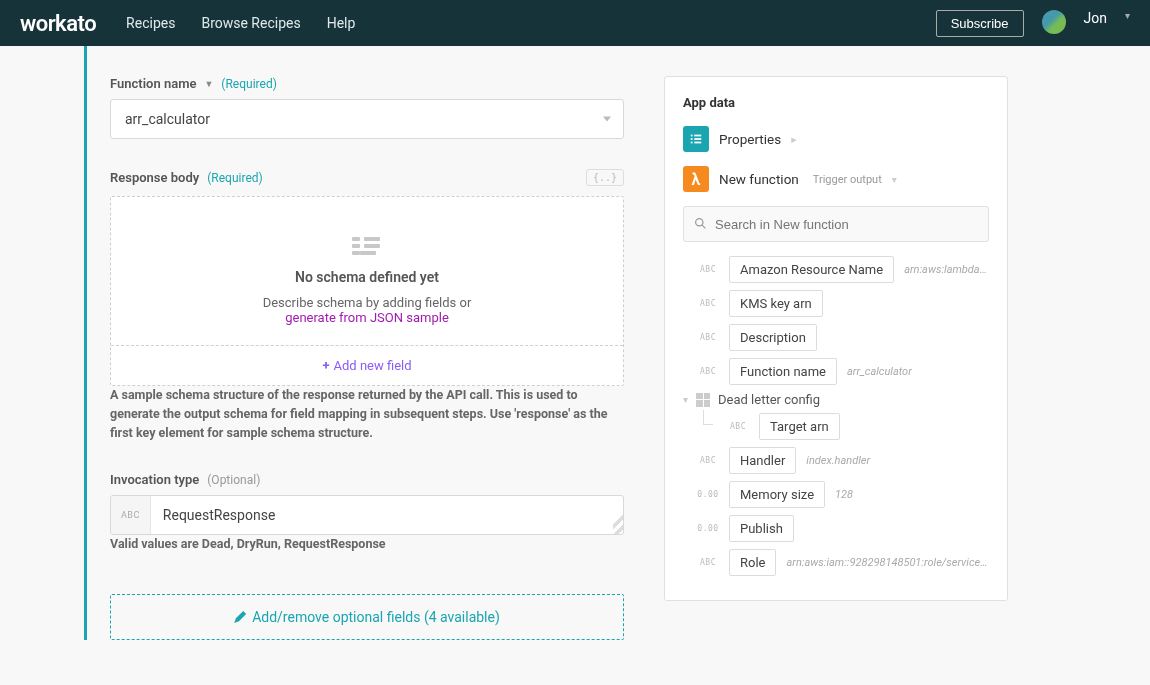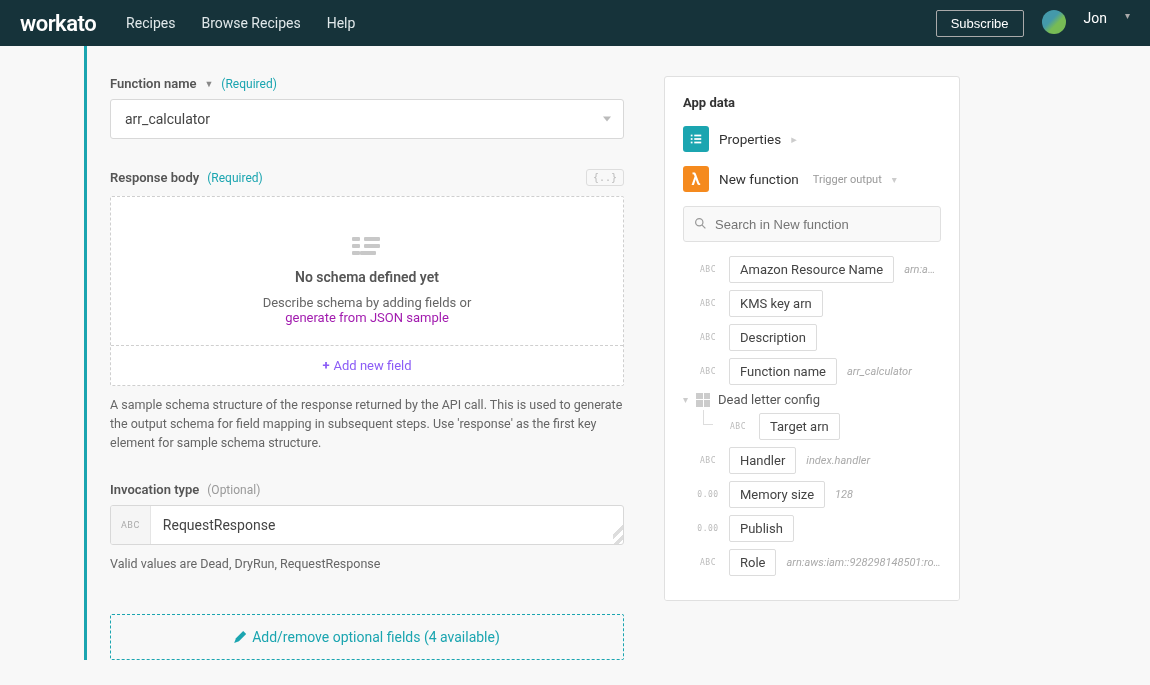--- a/index.html
+++ b/index.html
@@ -8,42 +8,42 @@
 .logo { color: #fff; font-size: 22px; font-weight: 600; letter-spacing: -0.5px; margin-right: 30px; }
 .nav-link { color: #e0e8ea; font-size: 14px; margin-right: 26px; cursor: pointer; }
 .topbar-right { margin-left: auto; display: flex; gap: 18px; }
 .subscribe-btn { border: 1px solid #aaa; background: transparent; color: #fff; padding: 5px 14px; font-size: 13px; cursor: pointer; border-radius: 2px; }
 .avatar { width: 24px; height: 24px; border-radius: 50%; background: linear-gradient(135deg, #49a 40%, #7b5 60%); }
 .user-name { color: #fff; font-size: 14px; }
 .chev { color: #aaa; font-size: 10px; }
 .main { display: flex; padding-left: 84px; padding-right: 20px; padding-top: 30px; gap: 40px; position: relative; }
 .left-rail { position: absolute; left: 84px; top: 0; bottom: 0; width: 3px; background: #1ba5b0; }
 .form-col { width: 540px; padding-left: 26px; }
-.side-col { width: 296px; border: 1px solid #e0e0e0; background: #fff; border-radius: 3px; padding: 18px; height: 525px; position: relative; overflow: hidden; }
+.side-col { width: 344px; border: 1px solid #e0e0e0; background: #fff; border-radius: 3px; padding: 18px; height: 525px; position: relative; overflow: hidden; }
 .field-label { font-size: 13px; color: #555; font-weight: 600; margin-bottom: 8px; display: flex; align-items: center; gap: 8px; }
 .label-caret { font-size: 9px; color: #888; }
 .req { color: #1ba5b0; font-weight: 400; font-size: 12px; }
 .opt { color: #999; font-weight: 400; font-size: 12px; }
 .select-box { border: 1px solid #d8d8d8; background: #fff; height: 40px; border-radius: 3px; display: flex; align-items: center; padding: 0 14px; font-size: 14px; color: #444; position: relative; }
 .select-box::after { content: ''; position: absolute; right: 12px; top: 50%; width: 0; height: 0; border-left: 4px solid transparent; border-right: 4px solid transparent; border-top: 5px solid #bbb; transform: translateY(-50%); }
 .section { margin-bottom: 30px; }
 .resp-head { display: flex; align-items: center; justify-content: space-between; margin-bottom: 10px; }
 .toggle-json { border: 1px solid #ddd; color: #bbb; font-size: 10px; padding: 2px 6px; border-radius: 3px; font-family: monospace; cursor: pointer; }
 .schema-box { border: 1px dashed #cfcfcf; background: #fff; border-radius: 2px; }
 .schema-empty { padding: 40px 20px 20px; text-align: center; }
 .schema-icon { width: 30px; height: 20px; margin: 0 auto 12px; position: relative; }
 .schema-icon::before, .schema-icon::after { content: ''; position: absolute; background: #c8c8c8; height: 4px; border-radius: 1px; }
 .schema-icon::before { width: 8px; left: 0; top: 0; box-shadow: 0 7px 0 #c8c8c8, 0 14px 0 #c8c8c8; }
 .schema-icon::after { width: 16px; left: 12px; top: 0; box-shadow: 0 7px 0 #c8c8c8, -4px 14px 0 #c8c8c8; }
 .schema-title { font-size: 14px; font-weight: 600; color: #555; margin-bottom: 10px; }
 .schema-desc { font-size: 13px; color: #666; }
 .schema-link { color: #a21caf; cursor: pointer; }
 .add-field { border-top: 1px dashed #cfcfcf; padding: 12px; text-align: center; color: #8b5cf6; font-size: 13px; cursor: pointer; }
 .plus { font-weight: bold; margin-right: 4px; }
-.help-text { font-size: 12.5px; color: #666; margin-top: 10px; line-height: 1.5; }
+.help-text { font-size: 12.5px; color: #666; line-height: 1.5; font-weight: bold; }
 .pill-input { border: 1px solid #d8d8d8; background: #fff; height: 40px; border-radius: 3px; display: flex; align-items: center; overflow: hidden; }
 .pill-prefix { background: #f5f5f5; border-right: 1px solid #e5e5e5; padding: 0 10px; height: 100%; display: flex; align-items: center; font-size: 9px; color: #aaa; letter-spacing: 0.5px; }
 .pill-value { padding: 0 12px; font-size: 14px; color: #444; flex: 1; }
 .resize-grip { width: 10px; height: 38px; background: linear-gradient(135deg, transparent 60%, #ddd 60%, #ddd 70%, transparent 70%, transparent 80%, #ddd 80%, #ddd 90%, transparent 90%); align-self: flex-end; }
 .optional-bar { border: 1px dashed #1ba5b0; color: #1ba5b0; padding: 14px; text-align: center; font-size: 14px; cursor: pointer; border-radius: 2px; margin-top: 40px; }
 .pencil { display:inline-block; width:12px;height:12px;background:#1ba5b0;clip-path:polygon(0 100%,15% 60%,75% 0,100% 25%,40% 85%,0 100%);margin-right:6px;vertical-align:-1px;}
 .side-title { font-size: 13px; font-weight: 700; color: #333; margin-bottom: 16px; }
 .side-row { display: flex; align-items: center; gap: 10px; margin-bottom: 14px; cursor: pointer; }
 .side-icon-sq { width: 26px; height: 26px; border-radius: 3px; display: flex; align-items: center; justify-content: center; }
 .icon-props { background: #1ba5b0; }

